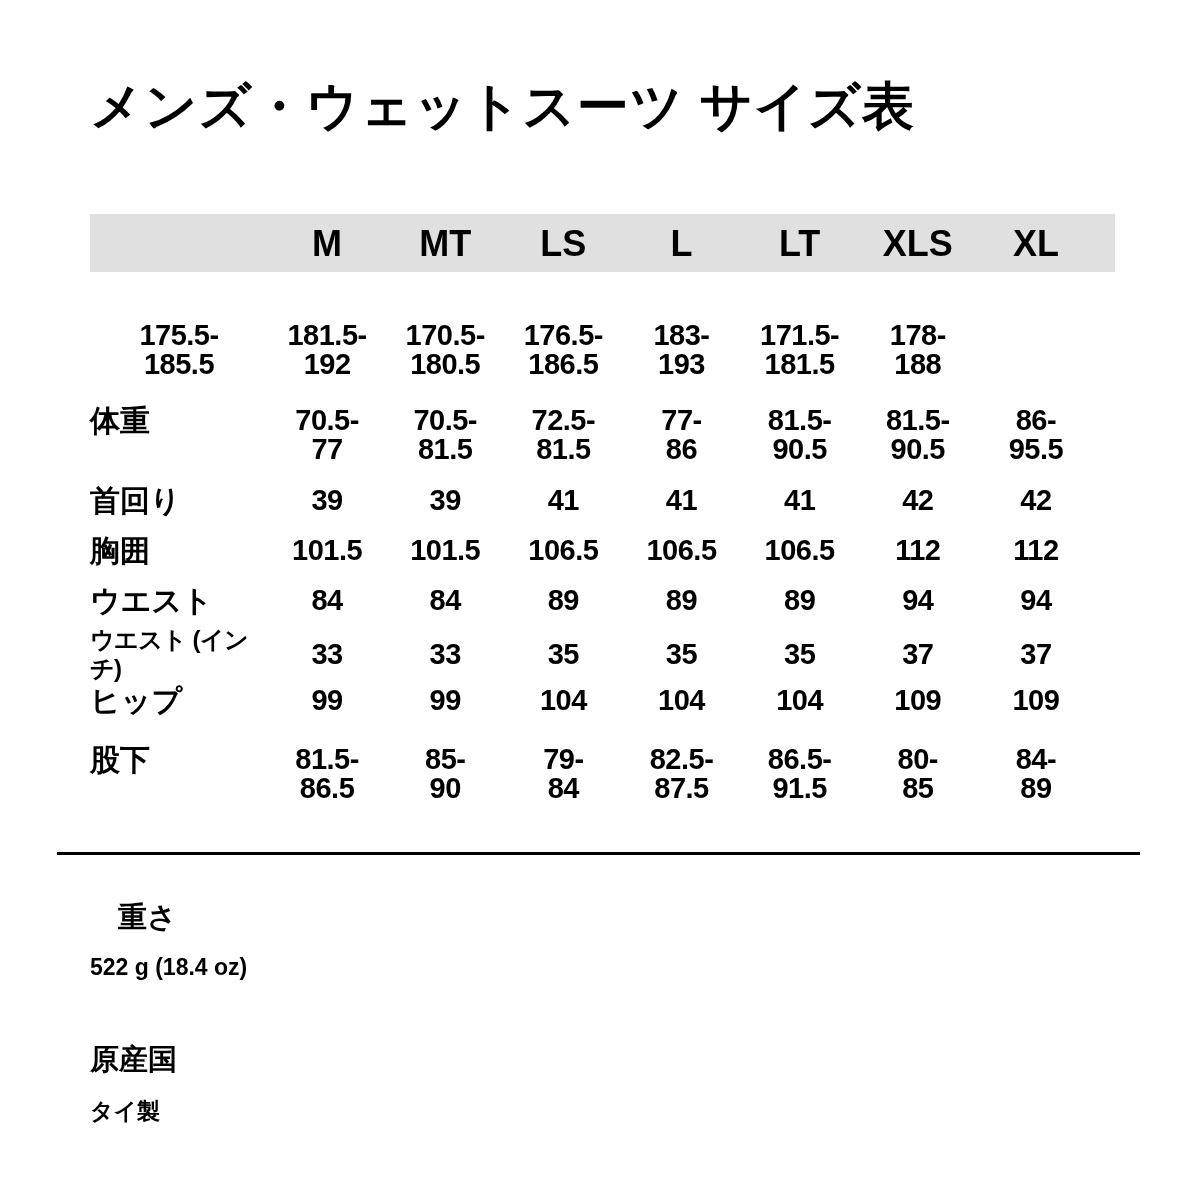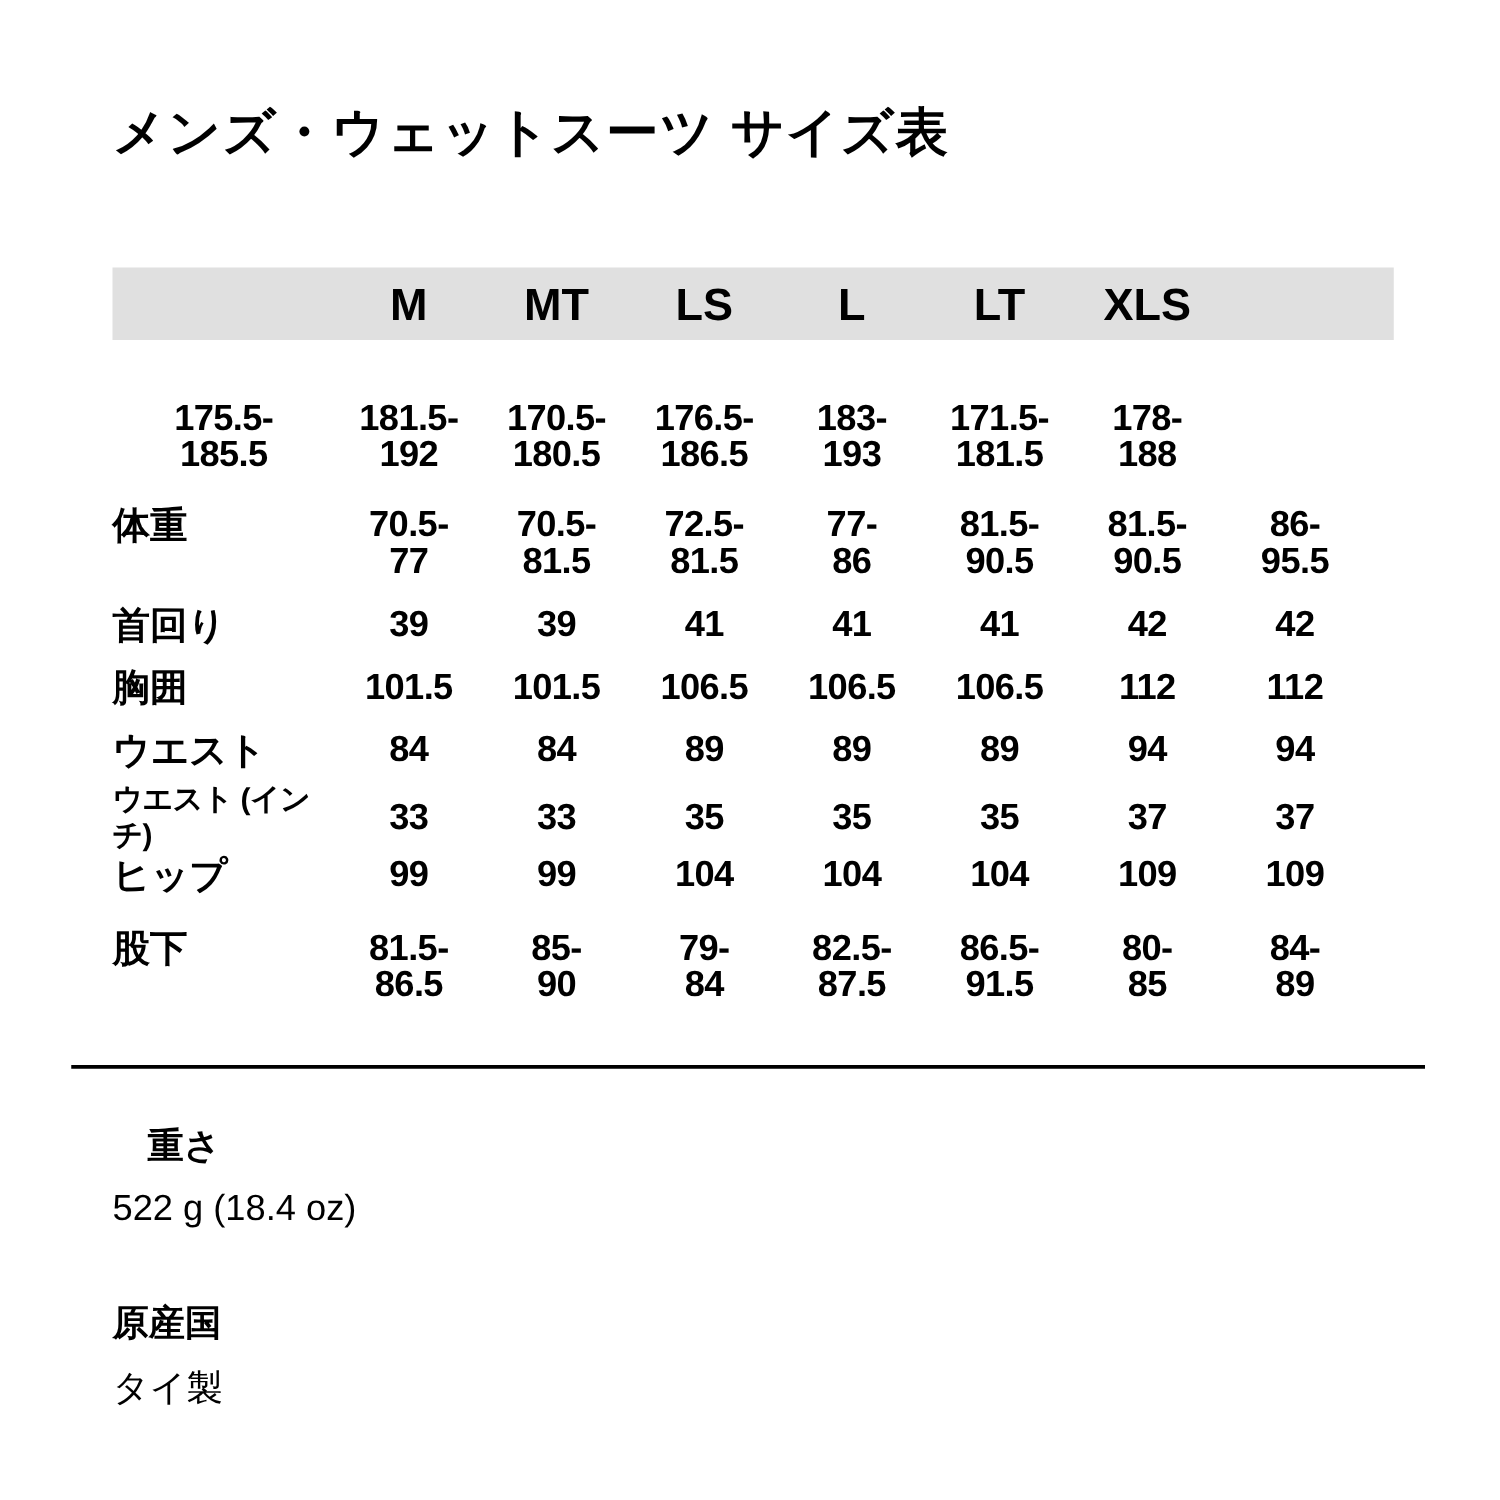--- a/index.html
+++ b/index.html
@@ -11,21 +11,21 @@
     width: 1200px;
     height: 1200px;
     background: #ffffff;
     overflow: hidden;
   }
 
   .page-title {
     position: absolute;
     left: 90px;
     top: 76px;
-    font-size: 42px;
+    font-size: 52px;
     line-height: 60px;
     font-weight: 700;
     letter-spacing: 1px;
     color: #000;
     white-space: nowrap;
   }
 
   .size-table {
     position: absolute;
     left: 90px;
@@ -90,23 +90,23 @@
   .detail-heading {
     position: absolute;
     left: 90px;
     font-size: 29px;
     line-height: 32px;
     font-weight: 700;
   }
   .detail-value {
     position: absolute;
     left: 90px;
-    font-size: 29px;
+    font-size: 23px;
     line-height: 32px;
-    font-weight: 400;
+    font-weight: 700;
   }
   #weight-heading { top: 901px; margin-left: 28px; }
   #weight-value   { top: 951px; }
   #origin-heading { top: 1043px; }
   #origin-value   { top: 1095px; }
 </style>
 </head>
 <body>
 
 <div id="screen">
@@ -116,20 +116,21 @@
   <div class="size-table">
 
     <div class="trow thead">
       <div class="cell label"></div>
       <div class="cell">M</div>
       <div class="cell">MT</div>
       <div class="cell">LS</div>
       <div class="cell">L</div>
       <div class="cell">LT</div>
       <div class="cell">XLS</div>
+      <div class="cell">XL</div>
     </div>
 
     <div class="trow row--double row--height">
       <div class="cell">175.5-
 185.5</div>
       <div class="cell">181.5-
 192</div>
       <div class="cell">170.5-
 180.5</div>
       <div class="cell">176.5-

